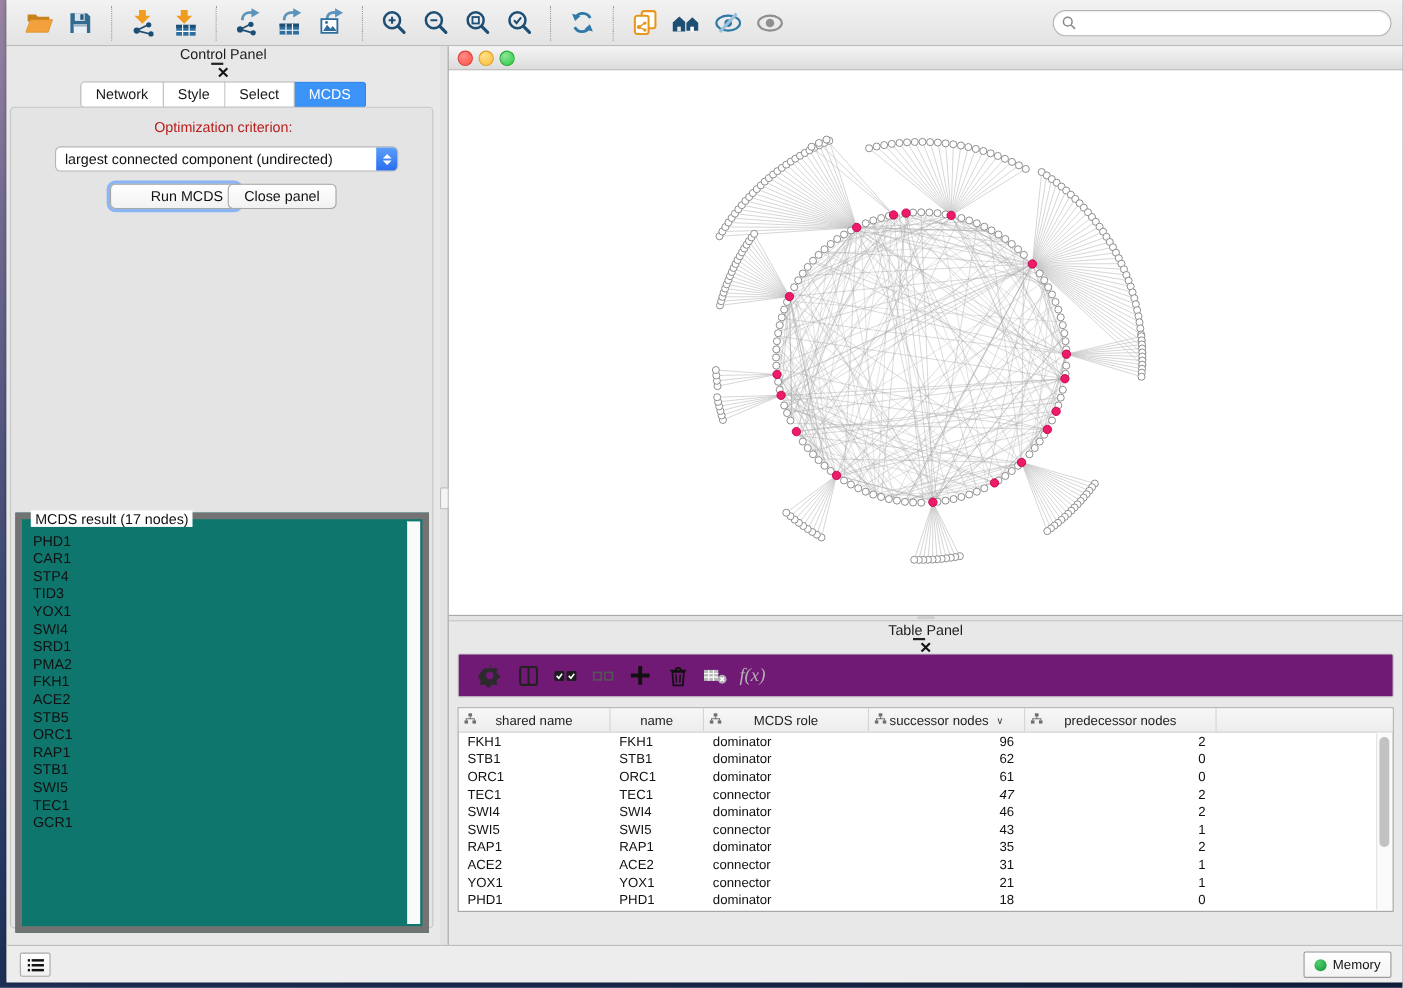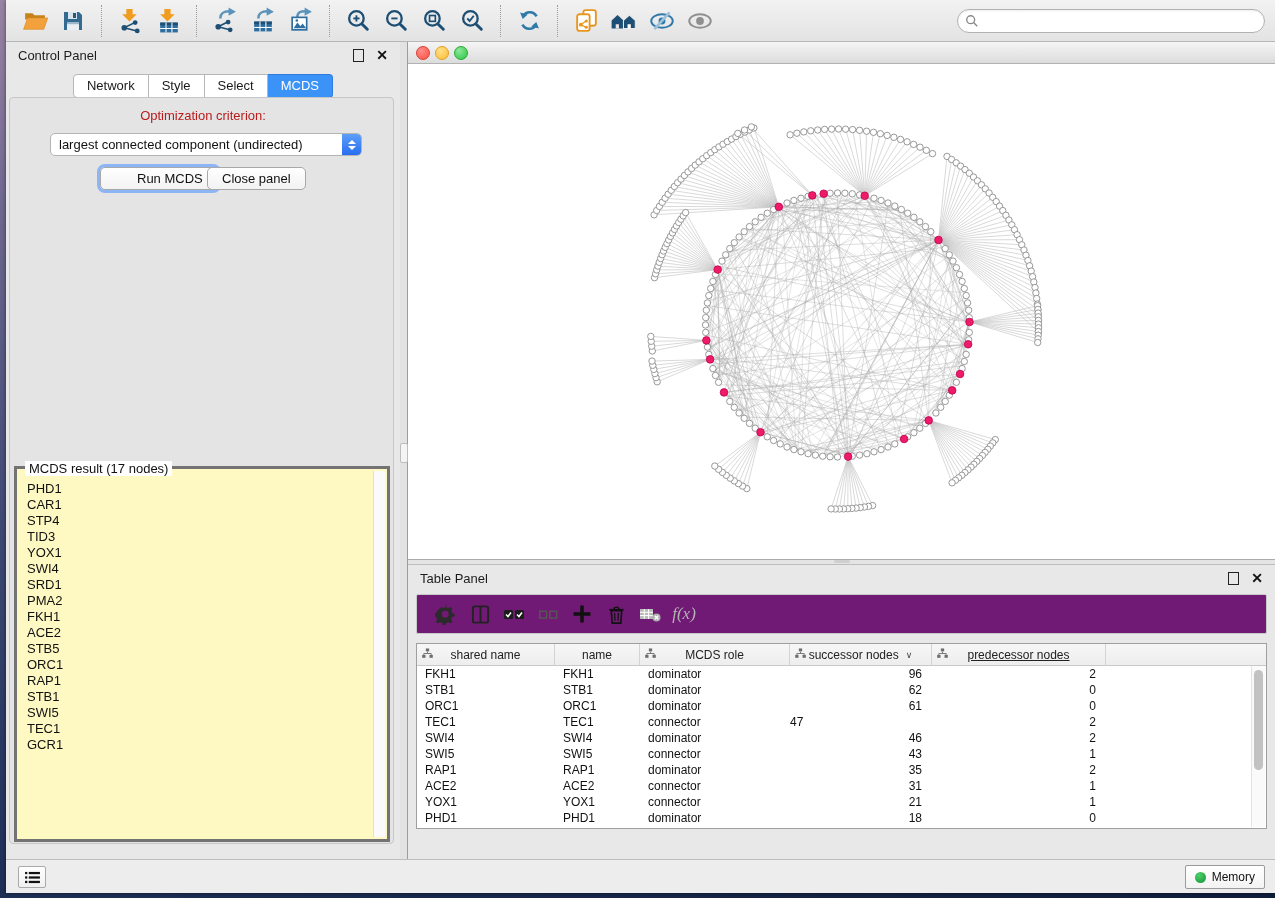--- a/index.html
+++ b/index.html
@@ -12,40 +12,40 @@
   #app{position:absolute;left:6px;top:0;right:0;bottom:5px;background:#e8e8e8;box-shadow:0 0 4px rgba(0,0,0,.5);}
   
   #toolbar{position:absolute;top:0;left:0;right:0;height:42px;background:linear-gradient(#f2f2f2,#e3e3e3);border-bottom:1px solid #b6b6b6;display:flex;align-items:center;padding:0 10px;box-sizing:border-box;}
   .tbtn{width:32px;height:32px;display:flex;align-items:center;justify-content:center;margin:0 3px;}
   .tbtn svg{display:block;}
   .tsep{width:0;height:32px;border-left:1px dotted #9a9a9a;margin:0 9px;}
   #search-box{margin-left:auto;width:292px;height:22px;background:#fff;border:1px solid #b2b2b2;border-radius:12px;display:flex;align-items:center;padding:0 7px;box-shadow:inset 0 1px 2px rgba(0,0,0,.08);}
   #search-box input{border:none;outline:none;flex:1;font-size:12px;background:transparent;margin-left:4px;font-family:"Liberation Sans",sans-serif;}
   
   #left-panel{position:absolute;left:0;top:42px;width:394px;bottom:33px;background:#e8e8e8;}
-  .panel-head{height:26px;display:flex;align-items:center;padding:0 12px;font-size:13px;color:#1c1c1c;}
+  .panel-head{height:26px;display:flex;align-items:center;padding:0 24px;font-size:13px;color:#1c1c1c;flex-direction:column;}
   .panel-head .spacer{flex:1;}
   .float-glyph{width:9px;height:11px;border:1.6px solid #222;display:inline-block;margin-right:12px;}
   .close-glyph{font-size:14px;font-weight:bold;color:#111;line-height:1;}
   #ctl-tabs{position:absolute;top:32px;left:0;right:0;display:flex;justify-content:center;}
   .seg-tab{font-size:13px;color:#1a1a1a;background:#fff;border:1px solid #b6b6b6;border-left:none;padding:3px 13px 4px;cursor:default;}
   .seg-tab:first-child{border-left:1px solid #b6b6b6;border-radius:4px 0 0 4px;}
   .seg-tab:last-child{border-radius:0 4px 4px 0;}
   .seg-tab.sel{background:#3b93f7;border-color:#2f7be0;color:#fff;}
   #ctl-content{position:absolute;top:55px;left:3px;right:6px;height:745px;background:#e4e4e4;border:1px solid #c6c6c6;border-radius:4px;}
   #opt-label{position:absolute;top:66px;left:0;right:0;text-align:center;font-size:13px;color:#b91c1c;}
   #criterion{position:absolute;top:91px;left:44px;width:312px;height:23px;background:#fff;border:1px solid #b4b4b4;border-radius:5px;display:flex;align-items:center;box-sizing:border-box;}
   #criterion .val{flex:1;font-size:13px;padding:0 8px;color:#111;white-space:nowrap;}
   #criterion .stepper{width:19px;align-self:stretch;background:linear-gradient(#5c9ef8,#2a6ef0);border-radius:0 4px 4px 0;display:flex;flex-direction:column;align-items:center;justify-content:center;gap:2px;}
   .arr-up{width:0;height:0;border-left:4px solid transparent;border-right:4px solid transparent;border-bottom:4px solid #fff;}
   .arr-dn{width:0;height:0;border-left:4px solid transparent;border-right:4px solid transparent;border-top:4px solid #fff;}
   .btn{background:linear-gradient(#ffffff,#f2f2f2);border:1px solid #a8a8a8;border-radius:5px;font-size:13px;color:#111;padding:3px 14px;font-family:"Liberation Sans",sans-serif;}
   #run-btn{position:absolute;top:125px;left:94px;box-shadow:0 0 0 3px rgba(110,165,250,.75);padding-left:36px;}
   #closep-btn{position:absolute;top:125px;left:201px;}
-  #mcds-box{position:absolute;top:424px;left:8px;right:10px;height:370px;background:#fef9c3;border:3px solid #737373;}
+  #mcds-box{position:absolute;top:424px;left:8px;right:10px;height:370px;background:#0f766e;border:6px solid #737373;}
   #mcds-box .legend{position:absolute;top:-8px;left:8px;background:#fff;padding:0 4px;font-size:13px;color:#111;}
   #mcds-list{position:absolute;top:12px;left:2px;right:14px;bottom:2px;overflow:hidden;font-size:13px;color:#111;}
   .mcds-item{height:16px;line-height:16px;padding-left:8px;}
   #mcds-scroll{position:absolute;top:2px;right:2px;bottom:2px;width:11px;background:#fafafa;border-left:1px solid #e0e0e0;}
   
   #vsplit{position:absolute;left:394px;top:42px;width:7px;bottom:33px;background:#e2e2e2;border-right:1px solid #9c9c9c;}
   #vsplit .handle{position:absolute;top:401px;left:0px;width:6px;height:18px;background:#f4f4f4;border:1px solid #bdbdbd;border-radius:2px;}
   
   #right{position:absolute;left:402px;top:42px;right:0;bottom:33px;}
   #net-title{height:21px;background:linear-gradient(#f5f5f5,#dcdcdc);border-bottom:1px solid #b2b2b2;display:flex;align-items:center;padding:0 8px;position:relative;}
@@ -1106,21 +1106,21 @@
                     <rect x="0.2" y="7.5" width="3.6" height="3.2"></rect>
                     <rect x="8.2" y="7.5" width="3.6" height="3.2"></rect>
                   </g>
                   <g stroke="#6e6e6e" stroke-width="1">
                     <path d="M6 4v2M2 7.5V6h8v1.5" fill="none"></path>
                   </g>
                 </svg></span>
               <span>successor nodes</span>
               <span class="sortv">∨</span>
             </div>
-            <div class="th" style="width: 174px; text-decoration: underline;">
+            <div class="th" style="width: 174px;">
               <span class="hico"><svg width="11" height="11" viewBox="0 0 12 12">
                   <g fill="#6e6e6e">
                     <rect x="4.2" y="0.5" width="3.6" height="3.2"></rect>
                     <rect x="0.2" y="7.5" width="3.6" height="3.2"></rect>
                     <rect x="8.2" y="7.5" width="3.6" height="3.2"></rect>
                   </g>
                   <g stroke="#6e6e6e" stroke-width="1">
                     <path d="M6 4v2M2 7.5V6h8v1.5" fill="none"></path>
                   </g>
                 </svg></span>
@@ -1147,21 +1147,21 @@
               <div class="td" style="width: 138px; text-align: left; padding: 0px 0px 0px 8px;">ORC1</div>
               <div class="td" style="width: 85px; text-align: left; padding: 0px 0px 0px 8px;">ORC1</div>
               <div class="td" style="width: 150px; text-align: left; padding: 0px 0px 0px 8px;">dominator</div>
               <div class="td" style="width: 142px; text-align: right; padding: 0px 10px 0px 0px;">61</div>
               <div class="td" style="width: 174px; text-align: right; padding: 0px 10px 0px 0px;">0</div>
             </div>
             <div class="tr">
               <div class="td" style="width: 138px; text-align: left; padding: 0px 0px 0px 8px;">TEC1</div>
               <div class="td" style="width: 85px; text-align: left; padding: 0px 0px 0px 8px;">TEC1</div>
               <div class="td" style="width: 150px; text-align: left; padding: 0px 0px 0px 8px;">connector</div>
-              <div class="td" style="width: 142px; text-align: left; padding: 0px 10px 0px 0px;">47</div>
+              <div class="td" style="width: 142px; text-align: right; padding: 0px 10px 0px 0px; font-style: italic;">47</div>
               <div class="td" style="width: 174px; text-align: right; padding: 0px 10px 0px 0px;">2</div>
             </div>
             <div class="tr">
               <div class="td" style="width: 138px; text-align: left; padding: 0px 0px 0px 8px;">SWI4</div>
               <div class="td" style="width: 85px; text-align: left; padding: 0px 0px 0px 8px;">SWI4</div>
               <div class="td" style="width: 150px; text-align: left; padding: 0px 0px 0px 8px;">dominator</div>
               <div class="td" style="width: 142px; text-align: right; padding: 0px 10px 0px 0px;">46</div>
               <div class="td" style="width: 174px; text-align: right; padding: 0px 10px 0px 0px;">2</div>
             </div>
             <div class="tr">

